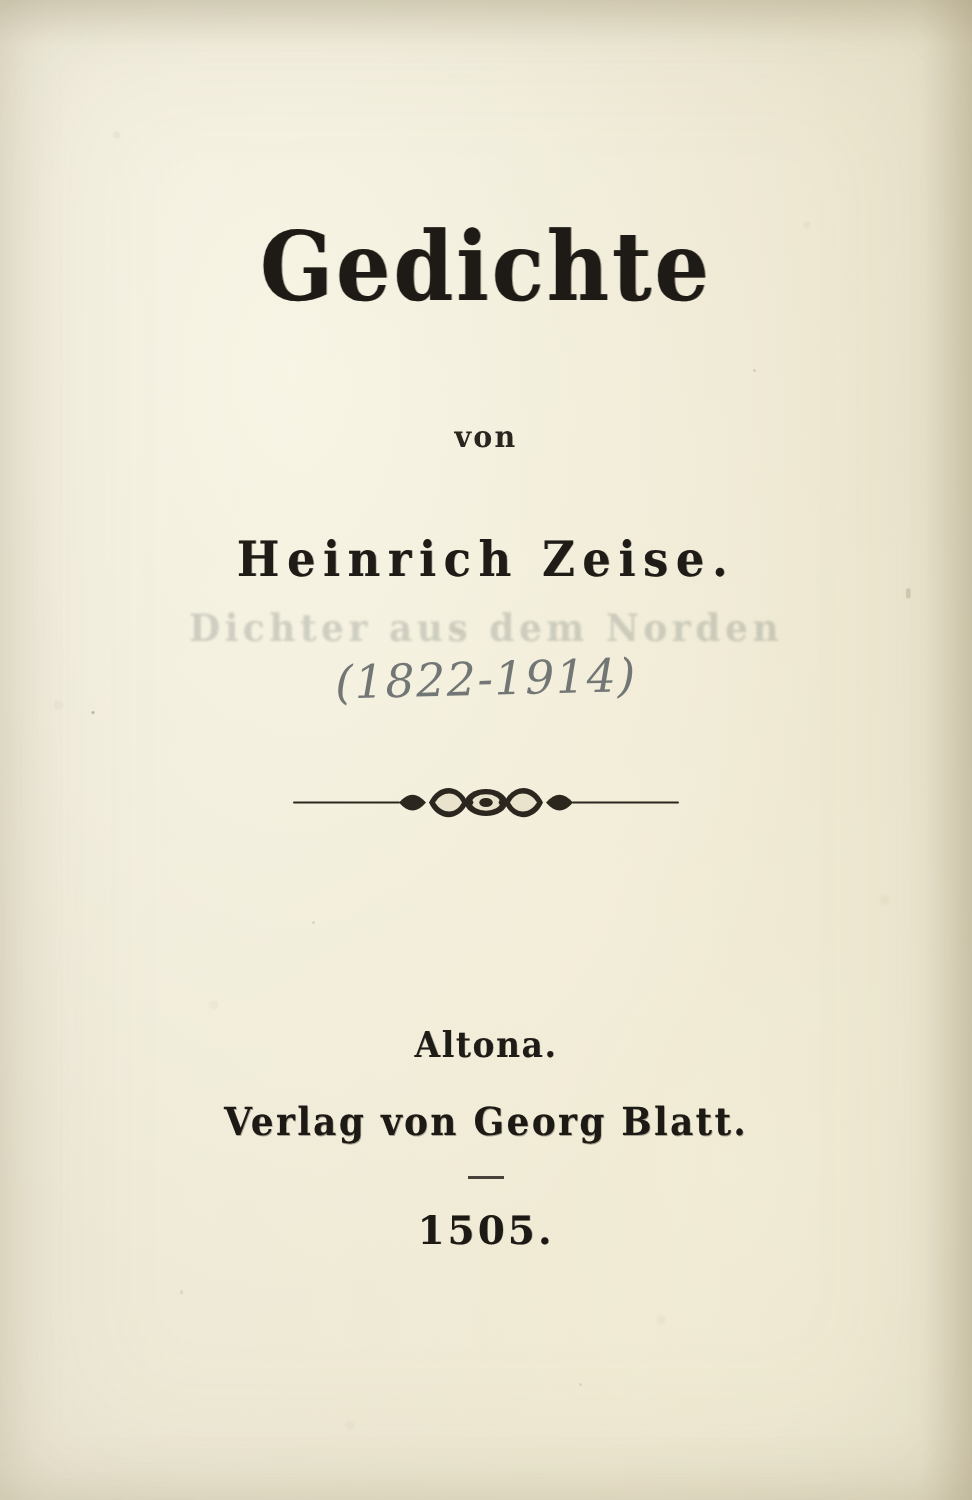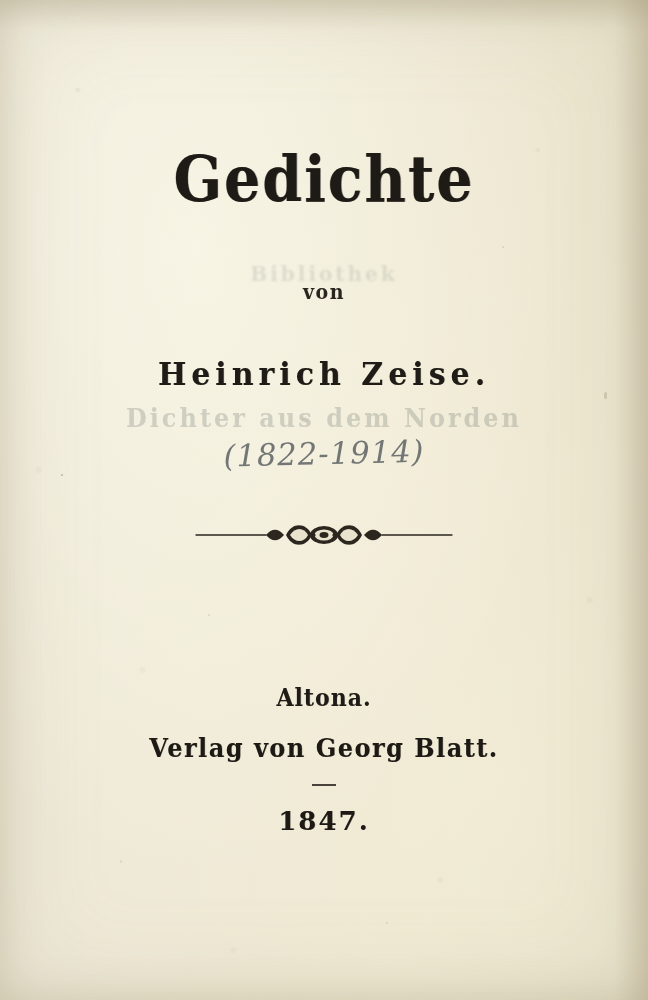--- a/index.html
+++ b/index.html
@@ -195,21 +195,20 @@
     pointer-events: none;
   }
 </style>
 </head>
 <body>
 
 <div id="page">
 
   <div id="grain"></div>
 
-  <div class="center fraktur" id="ghost-stamp2">Bibliothek</div>
 
   <div class="center fraktur" id="title">Gedichte</div>
 
   <div class="center fraktur" id="byline">von</div>
 
   <div class="center fraktur" id="author">Heinrich Zeise.</div>
 
   <div class="center fraktur" id="ghost-stamp">Dichter aus dem Norden</div>
 
   <div class="center" id="handwriting">(1822-1914)</div>
@@ -239,21 +238,21 @@
       </g>
     </svg>
   </div>
 
   <div class="center fraktur" id="city">Altona.</div>
 
   <div class="center fraktur" id="publisher">Verlag von Georg Blatt.</div>
 
   <div id="rule"></div>
 
-  <div class="center" id="year">1847.</div>
+  <div class="center" id="year">1505.</div>
 
   <div class="speck" style="left:604px;top:392px;width:3px;height:7px;border-radius:2px;opacity:.55;"></div>
   <div class="speck" style="left:61px;top:474px;width:2px;height:2px;"></div>
   <div class="speck" style="left:502px;top:246px;width:2px;height:2px;opacity:.5;"></div>
   <div class="speck" style="left:208px;top:614px;width:2px;height:2px;opacity:.45;"></div>
   <div class="speck" style="left:386px;top:922px;width:2px;height:2px;opacity:.4;"></div>
   <div class="speck" style="left:120px;top:860px;width:2px;height:3px;opacity:.35;"></div>
 
   <div id="vignette"></div>
   <div id="edge-shade"></div>

